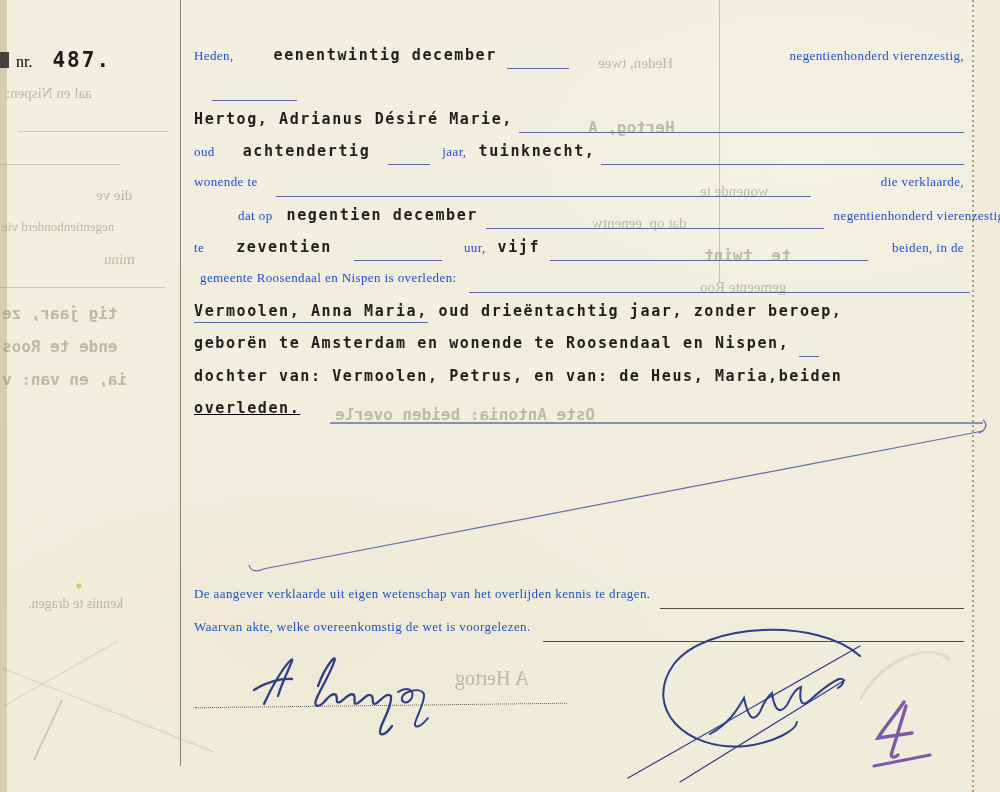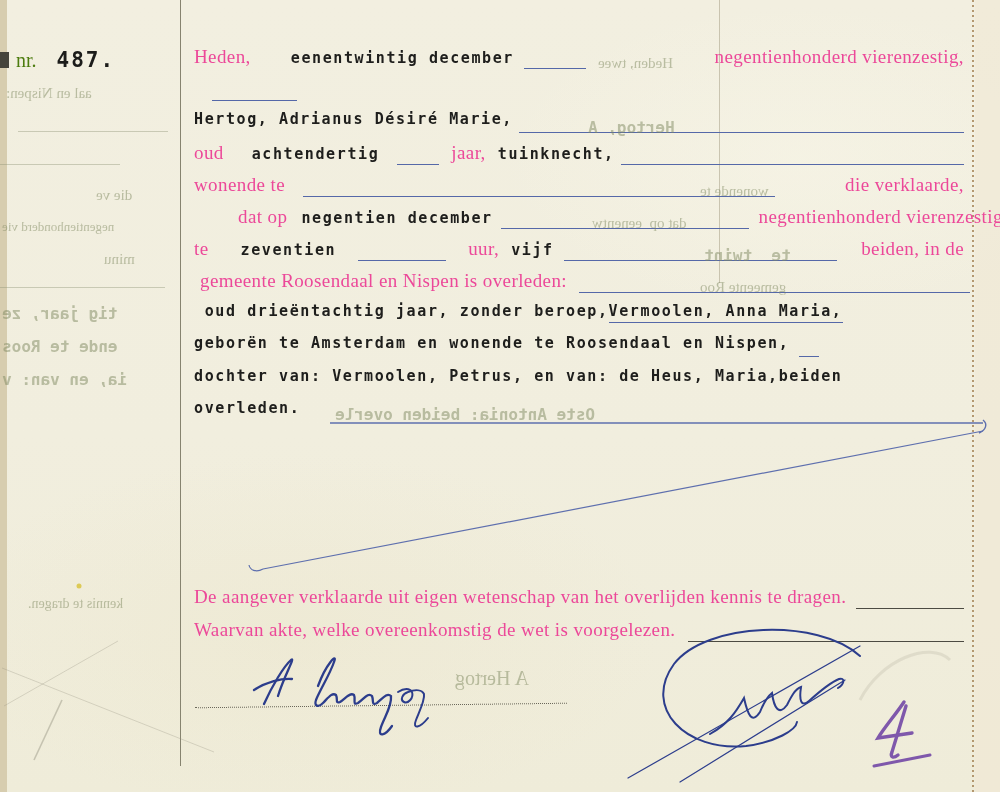--- a/index.html
+++ b/index.html
@@ -16,32 +16,32 @@
   .left-edge{position:absolute;left:0;top:0;width:7px;height:792px;background:#d7cdaf;}
   .edge-notch{position:absolute;left:0;top:52px;width:9px;height:16px;background:#45443c;}
   .main-rule{position:absolute;left:180px;top:0;width:1.3px;height:766px;background:#86836f;}
   .crease{position:absolute;left:719px;top:0;width:1px;height:283px;background:rgba(150,143,115,.45);}
   .dotted-rule{position:absolute;left:972px;top:0;width:2px;height:792px;opacity:.85;
     background:repeating-linear-gradient(180deg,#a8885c 0 2px,transparent 2px 5px);}
   .right-margin{position:absolute;left:975px;top:0;width:25px;height:792px;background:rgba(240,232,212,.6);}
 
   
   .line{position:absolute;display:flex;align-items:baseline;height:30px;white-space:nowrap;}
-  .printed{font-family:"Liberation Serif",serif;font-size:19px;letter-spacing:.4px;color:#ec4899;white-space:pre;}
+  .printed{font-family:"Liberation Serif",serif;font-size:13px;letter-spacing:.4px;color:#1d4ed8;white-space:pre;}
   .typed{font-family:"DejaVu Sans Mono",monospace;font-weight:700;font-size:15px;letter-spacing:1.6px;color:#1e1e1c;white-space:pre;}
   .typed.underlined{border-bottom:1.7px solid #5568a8;padding-bottom:2px;}
   .gap{display:inline-block;height:1px;}
   .fill{height:0;border-bottom:1.6px solid #5568a8;align-self:flex-end;margin-bottom:7px;}
   .fill.grow{flex:1 1 auto;}
   .fill.dark{border-bottom:1.6px solid #4c4b42;}
   .push-right{margin-left:auto;}
 
   
   .nr-block{position:absolute;left:16px;top:48px;display:flex;align-items:baseline;}
-  .nr-label{font-size:20px;color:#4d7c0f;}
+  .nr-label{font-size:16px;color:#000000;}
   .nr-value{font-family:"DejaVu Sans Mono",monospace;font-weight:700;font-size:21px;color:#1c1c1a;margin-left:20px;letter-spacing:2px;}
 
   
   .bleed{position:absolute;transform:scaleX(-1);color:rgba(128,138,98,.5);white-space:pre;line-height:1;}
   .bleed.mono{font-family:"DejaVu Sans Mono",monospace;font-weight:700;}
   .bleed.serif{font-family:"Liberation Serif",serif;}
   .faint-line{position:absolute;height:0;border-top:1px solid rgba(140,145,115,.4);}
 
   .dotted-sig-line{position:absolute;left:195px;top:705px;width:372px;height:0;
     border-bottom:1.6px dotted #6a675a;transform:rotate(-.7deg);}
@@ -124,32 +124,32 @@
         <span class="gap" style="width: 10px;"></span>
         <div class="fill grow" style="margin-right: 24px;"></div>
         <span class="printed">beiden, in de</span>
       </div>
       <div class="line" style="top: 270px; left: 194px; width: 770px; margin-left: 6px;">
         <span class="printed">gemeente Roosendaal en Nispen is overleden:</span>
         <span class="gap" style="width: 12px;"></span>
         <div class="fill grow"></div>
       </div>
       <div class="line" style="top: 302px; left: 194px; width: 770px;">
+        <span class="typed underlined">Vermoolen, Anna Maria,</span>
         <span class="typed"> oud drieëntachtig jaar, zonder beroep,</span>
-        <span class="typed underlined">Vermoolen, Anna Maria,</span>
       </div>
       <div class="line" style="top: 334px; left: 194px; width: 770px;">
         <span class="typed">geborën te Amsterdam en wonende te Roosendaal en Nispen,</span>
         <span class="gap" style="width: 10px;"></span>
         <div class="fill" style="width: 20px;"></div>
       </div>
       <div class="line" style="top: 367px; left: 194px; width: 770px;">
         <span class="typed">dochter van: Vermoolen, Petrus, en van: de Heus, Maria,beiden</span>
       </div>
-      <div class="line" style="top: 399px; left: 194px; width: 770px;">
+      <div class="line" style="top: 399px; left: 194px; width: 770px; text-decoration: underline;">
         <span class="typed">overleden.</span>
       </div>
       <div class="line" style="top: 586px; left: 194px; width: 770px;">
         <span class="printed">De aangever verklaarde uit eigen wetenschap van het overlijden kennis te dragen.</span>
         <span class="gap" style="width: 10px;"></span>
         <div class="fill grow dark"></div>
       </div>
       <div class="line" style="top: 619px; left: 194px; width: 770px;">
         <span class="printed">Waarvan akte, welke overeenkomstig de wet is voorgelezen.</span>
         <span class="gap" style="width: 12px;"></span>

